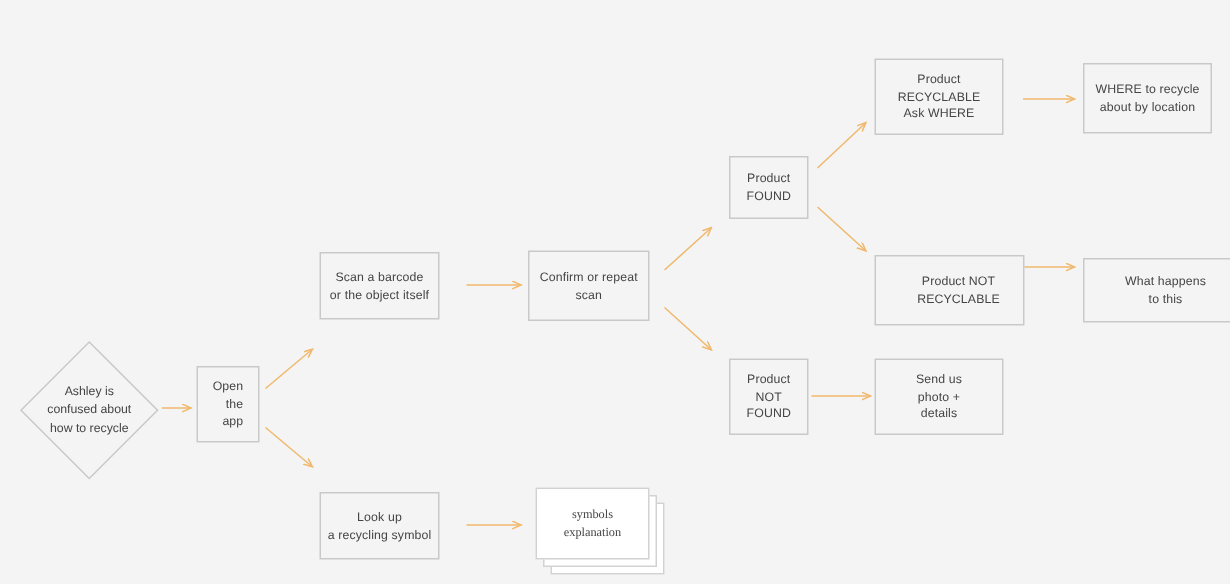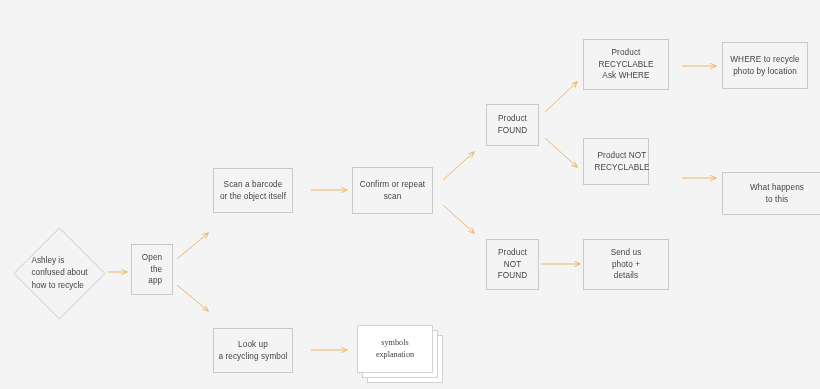--- a/index.html
+++ b/index.html
@@ -56,20 +56,21 @@
   }
   .diamond-label {
     position: absolute;
     left: 0;
     top: 0;
     width: 100%;
     height: 100%;
     display: flex;
     align-items: center;
     justify-content: center;
+    text-align: center;
     color: #444444;
     font-size: 8.2px;
     line-height: 1.5;
     white-space: pre-line;
   }
   .stack {
     position: absolute;
   }
   .stack-card {
     position: absolute;
@@ -152,24 +153,24 @@
   </div>
 
   <div class="node box" style="left:583px; top:39px; width:86px; height:51px;">
     <span>Product
 RECYCLABLE
 Ask  WHERE</span>
   </div>
 
   <div class="node box" style="left:722px; top:42px; width:86px; height:47px;">
     <span>WHERE to recycle
-photo by location</span>
+about by location</span>
   </div>
 
-  <div class="node box" style="left:583px; top:138px; width:66px; height:47px;padding-left:12px;">
+  <div class="node box" style="left:583px; top:170px; width:100px; height:47px;padding-left:12px;">
     <span>Product NOT
 RECYCLABLE</span>
   </div>
 
   <div class="node box" style="left:722px; top:172px; width:110px; height:43px;">
     <span>What happens
 to this</span>
   </div>
 
   <div class="node box" style="left:583px; top:239px; width:86px; height:51px;text-align:center;">

